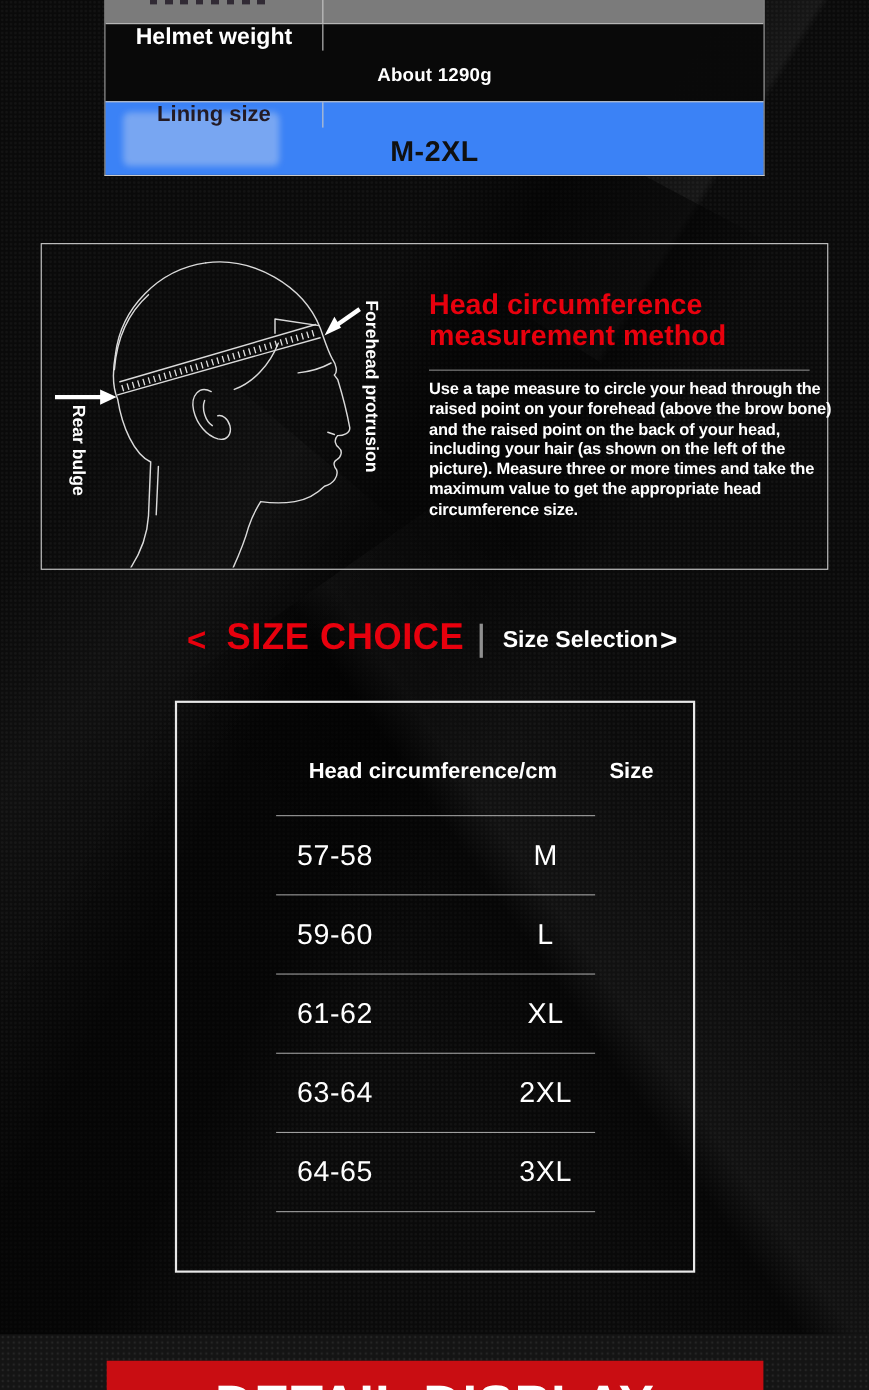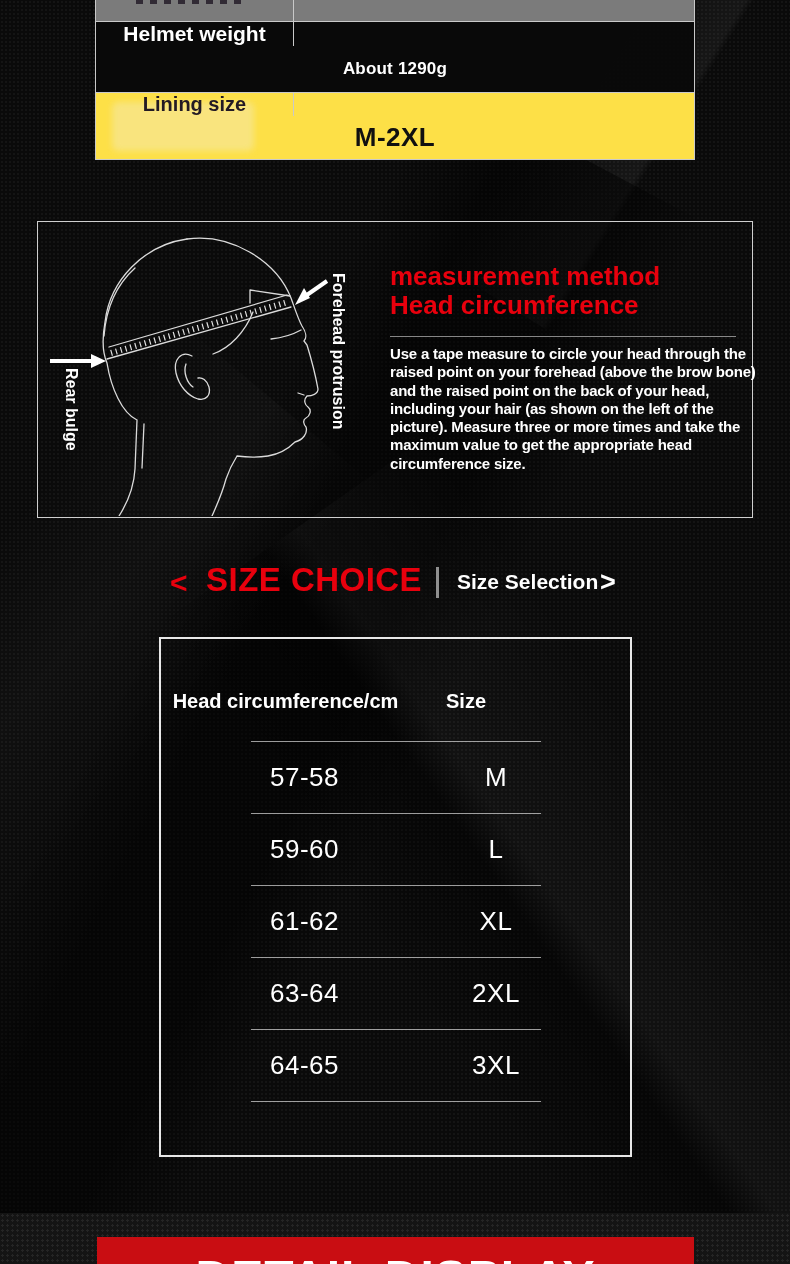--- a/index.html
+++ b/index.html
@@ -30,21 +30,21 @@
     position:absolute;left:95px;top:0;width:600px;
     border:1.5px solid #c9c9c9;border-top:none;box-sizing:border-box;
   }
   .spec-row{display:flex;box-sizing:border-box;}
   .spec-row + .spec-row{border-top:1.5px solid #c9c9c9;flex-direction:column;}
   .spec-cell{display:flex;align-items:center;justify-content:center;box-sizing:border-box;position:relative;}
   .spec-label{width:198px;border-right:1.5px solid #c9c9c9;}
   .spec-value{flex:1;}
   .row-partial{height:21px;background:#7b7b7b;}
   .row-dark{height:71px;background:rgba(9,9,9,0.96);}
-  .row-gray{height:67px;background:#fde047;}
+  .row-gray{height:67px;background:#3b82f6;}
   .frag{
     position:absolute;left:40px;top:0;width:112px;height:4px;
     background:repeating-linear-gradient(90deg,#241c28 0 7px,transparent 7px 14px);
     opacity:.85;
   }
   .lbl-dark{color:#fff;font-size:21px;font-weight:bold;}
   .val-dark{color:#fff;font-size:17px;font-weight:bold;letter-spacing:.2px;}
   .lbl-gray{color:#231a24;font-size:20px;font-weight:bold;z-index:1;}
   .val-gray{color:#101010;font-size:26px;font-weight:700;letter-spacing:.5px;}
   .patch{
@@ -73,21 +73,21 @@
   .size-title{position:absolute;left:206px;top:560px;color:#e8000d;font-size:34px;font-weight:bold;letter-spacing:.5px;transform:scaleX(.97);transform-origin:left;}
   .size-divider{position:absolute;left:436px;top:567px;width:2.5px;height:31px;background:#8f8f8f;}
   .size-sub{position:absolute;left:457px;top:570px;color:#fff;font-size:21px;font-weight:bold;}
   .chev-right{position:absolute;left:600px;top:567px;color:#fff;font-size:27px;font-weight:bold;}
 
   
   .size-table{
     position:absolute;left:159px;top:637px;width:473px;height:520px;
     border:2px solid #e8e8e8;box-sizing:border-box;
   }
-  .st-head{position:absolute;left:0;top:36px;height:52px;width:100%;display:flex;align-items:center;}
+  .st-head{position:absolute;left:0;top:36px;height:52px;width:100%;display:flex;align-items:center;justify-content:flex-end;}
   .st-head .h1{width:249px;text-align:center;color:#fff;font-size:20px;font-weight:bold;}
   .st-head .h2{width:112px;text-align:center;color:#fff;font-size:20px;font-weight:bold;}
   .st-rows{position:absolute;left:0;top:102px;width:100%;}
   .st-row{position:relative;height:72px;display:flex;align-items:center;}
   .st-row::before{
     content:"";position:absolute;top:0;left:90px;width:290px;height:1px;
     background:rgba(255,255,255,0.6);
   }
   .st-last-line{position:absolute;left:90px;top:462px;width:290px;height:1px;background:rgba(255,255,255,0.6);}
   .st-row .c1{width:287px;text-align:center;color:#fff;font-size:26px;letter-spacing:.5px;}
@@ -180,22 +180,22 @@
         <line x1="10" y1="135" x2="52" y2="135"></line>
       </g>
       <polygon points="255,79 270,72 264,62" fill="#ffffff"></polygon>
       <polygon points="66,135 51,128 51,142" fill="#ffffff"></polygon>
 
       <text transform="translate(293,47) rotate(90)" fill="#ffffff" font-size="16" font-weight="bold" font-family="Liberation Sans, sans-serif">Forehead protrusion</text>
       <text transform="translate(26,142) rotate(90)" fill="#ffffff" font-size="16" font-weight="bold" font-family="Liberation Sans, sans-serif">Rear bulge</text>
     </svg>
 
     <div class="m-title">
+      <div>Head circumference</div>
       <div>measurement method</div>
-      <div>Head circumference</div>
     </div>
     <div class="m-divider"></div>
     <div class="m-body">Use a tape measure to circle your head through the raised point on your forehead (above the brow bone) and the raised point on the back of your head, including your hair (as shown on the left of the picture). Measure three or more times and take the maximum value to get the appropriate head circumference size.</div>
   </div>
 
   <div class="chev-left">&lt;</div>
   <div class="size-title">SIZE CHOICE</div>
   <div class="size-divider"></div>
   <div class="size-sub">Size Selection</div>
   <div class="chev-right">&gt;</div>

